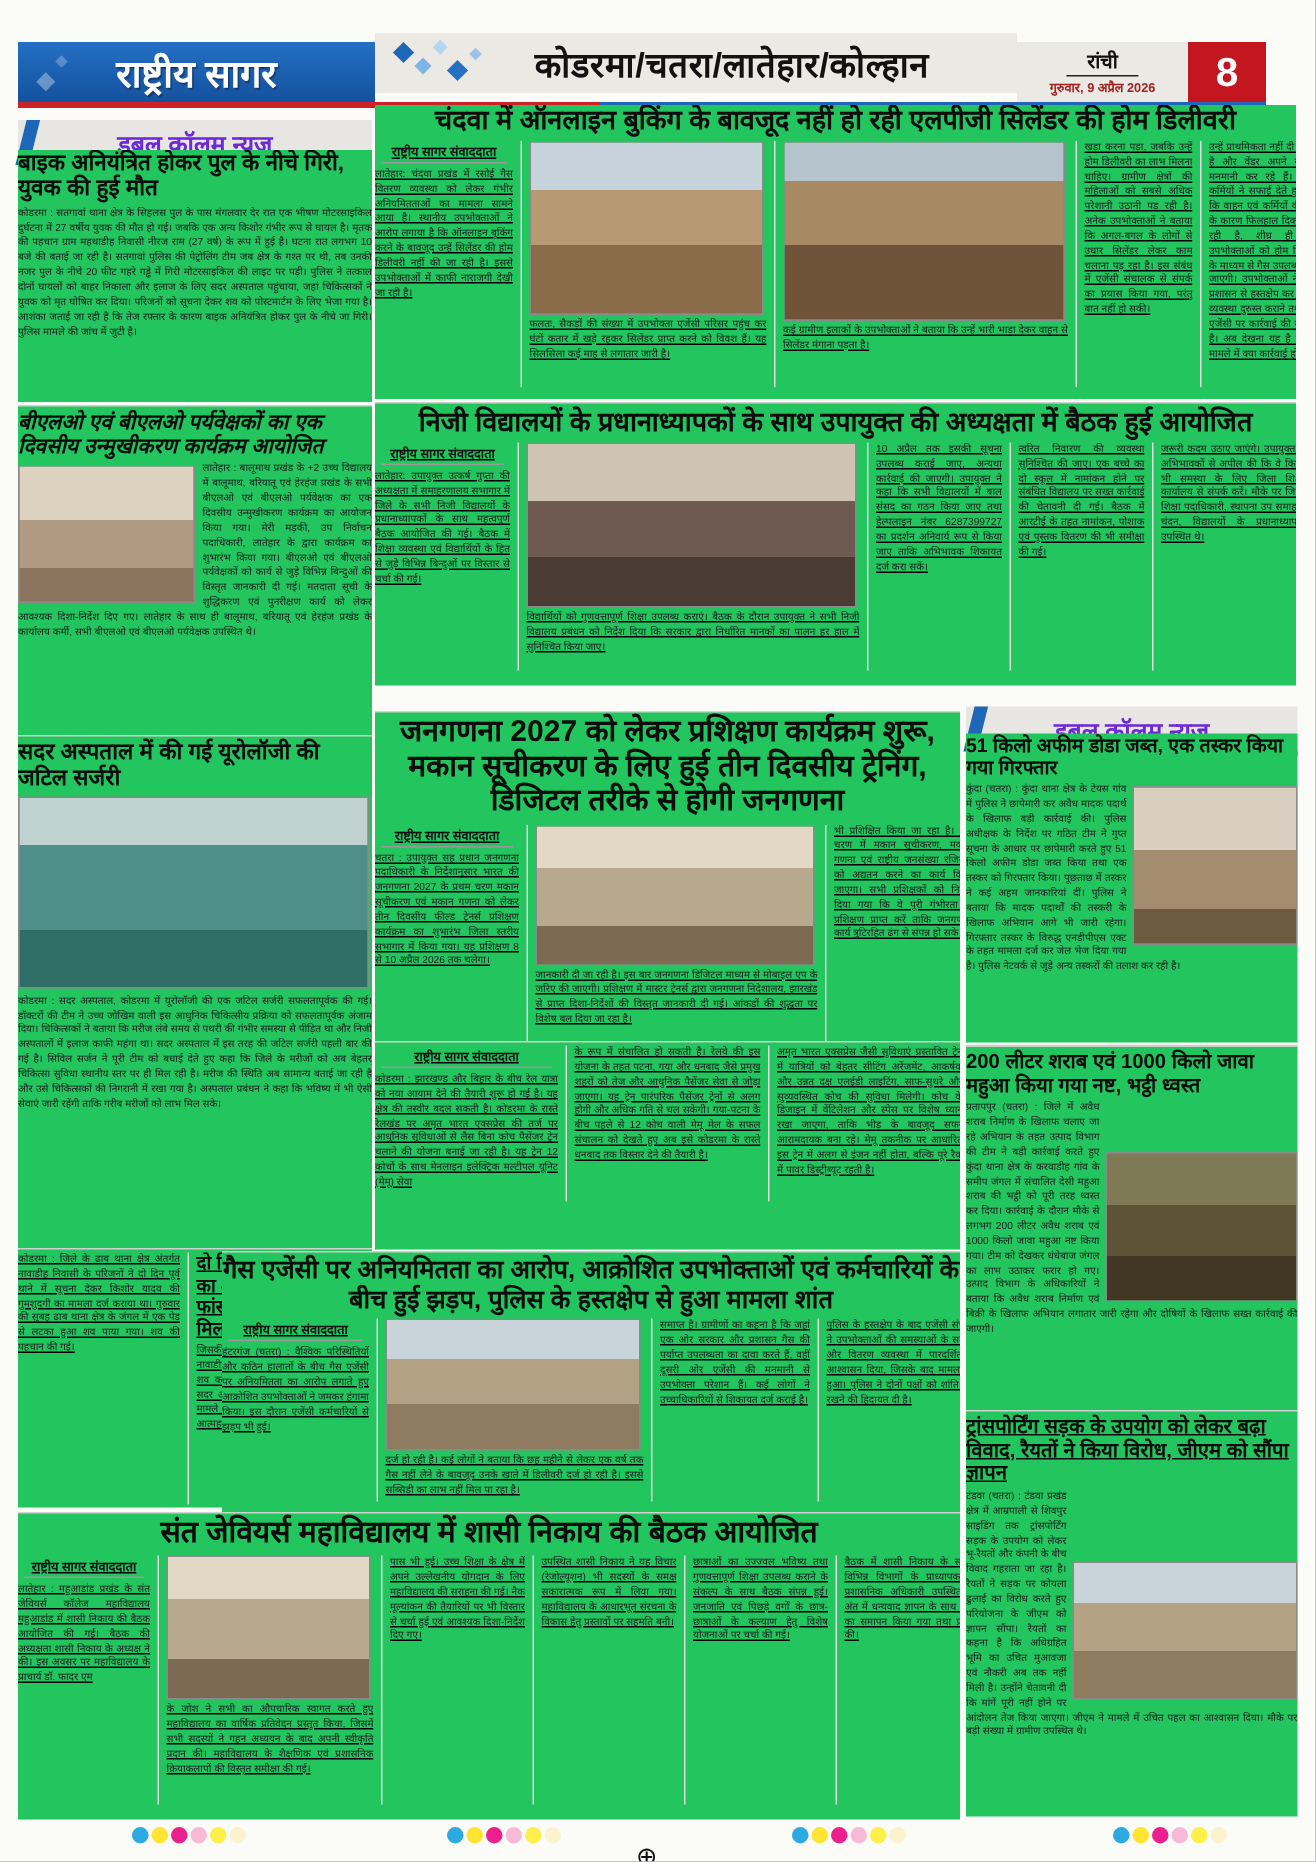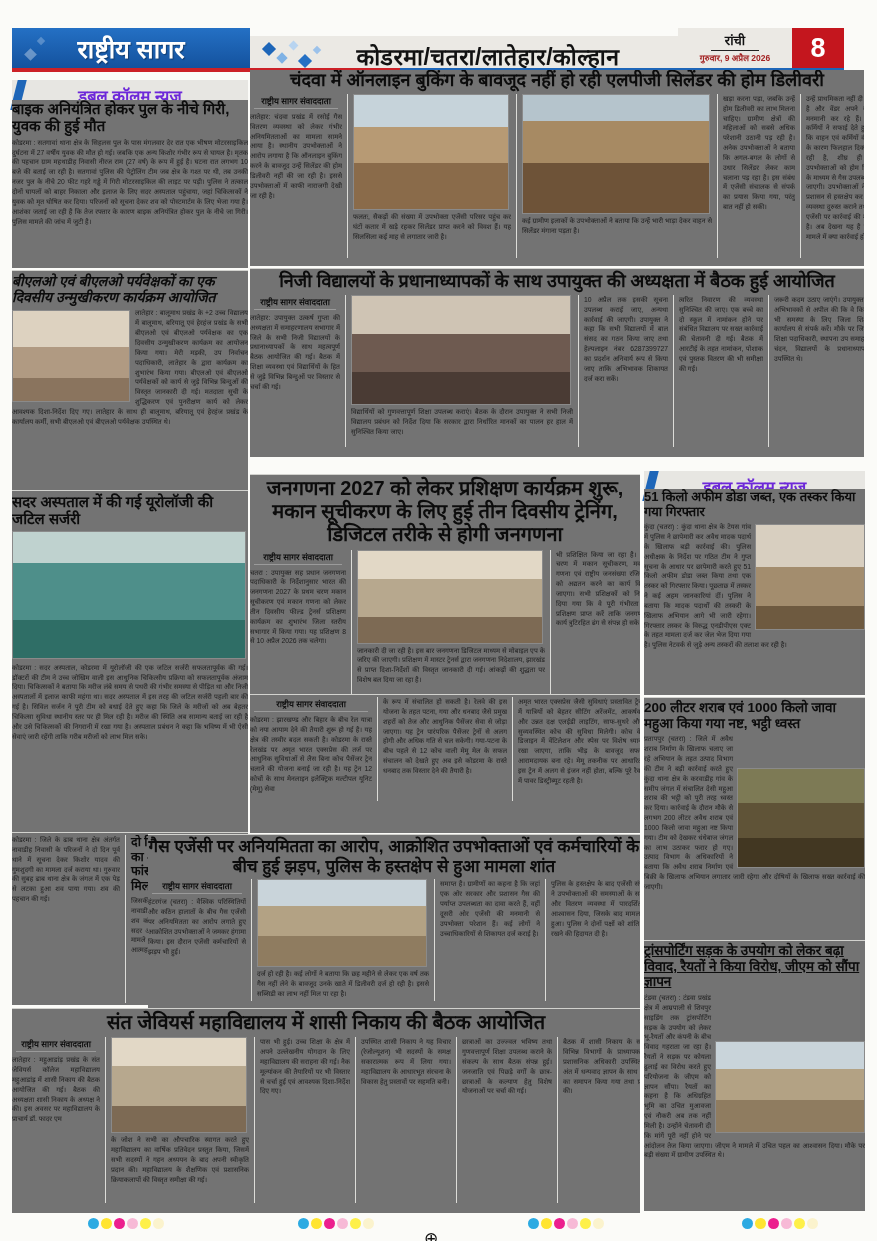--- a/index.html
+++ b/index.html
@@ -4,44 +4,44 @@
 <style>
   html,body{margin:0;padding:0;background:#9a9a9a;}
   .page{position:relative;width:877px;height:1241px;background:#fbfbf8;margin:0 auto;overflow:hidden;
         font-family:"Liberation Sans","DejaVu Sans",sans-serif;}
   .abs{position:absolute;margin-top:16px;}
 
   
   .mast-logo{left:12px;top:12px;width:238px;height:40px;background:linear-gradient(180deg,#2470c4,#14529e);
              display:flex;align-items:center;justify-content:center;color:#fff;font-weight:bold;font-size:25px;
              text-shadow:1px 1px 1px rgba(0,0,0,.35);}
-  .mast-mid{left:250px;top:20px;width:428px;height:40px;background:#ebe9e4;display:flex;align-items:center;justify-content:center;}
+  .mast-mid{left:250px;top:6px;width:428px;height:40px;background:#ebe9e4;display:flex;align-items:center;justify-content:center;}
   .mast-title{font-size:23px;font-weight:bold;color:#121212;letter-spacing:.5px;padding-left:48px;}
   .mast-date{left:678px;top:12px;width:114px;height:40px;background:#ebe9e4;text-align:center;padding-top:3px;box-sizing:border-box;}
   .mast-city{font-size:13px;font-weight:bold;color:#111;border-bottom:1.5px solid #222;display:inline-block;padding:0 14px 1px;}
   .mast-day{font-size:8.5px;font-weight:bold;color:#a32222;margin-top:1px;}
   .mast-page{left:792px;top:12px;width:52px;height:40px;background:#c4161e;color:#fff;font-size:27px;font-weight:bold;
              display:flex;align-items:center;justify-content:center;}
   .mast-web{left:400px;top:52px;width:444px;height:13px;background:#1e66b8;color:#fff;font-size:9px;font-weight:bold;
             line-height:13px;text-align:right;padding-right:38px;box-sizing:border-box;}
   .mast-redline{left:12px;top:52px;width:388px;height:4px;background:#cc2127;}
   .dmd{position:absolute;transform:rotate(45deg);}
 
   
   .sec{background:#e7e6e2;border-bottom:3px solid #cc2127;display:flex;align-items:center;justify-content:center;
        font-size:16.5px;font-weight:bold;color:#6d28d9;}
   .sec .bar{position:absolute;left:2px;top:0;width:9px;height:100%;background:#1e66b8;transform:skewX(-14deg);}
 
   
-  .art{position:absolute;overflow:hidden;background:#737373;}
+  .art{position:absolute;overflow:hidden;background:#22c55e;}
   .hl{font-weight:bold;color:#0c0c0c;line-height:1.16;margin:0 0 3px 0;}
   .body{font-size:6.8px;line-height:1.45;color:#1c1c1c;text-align:justify;}
   .byline{font-weight:bold;font-size:8.5px;text-align:center;padding:1px 0 2px;border-bottom:1px solid #9a9a9a;margin:0 4px 3px;color:#111;}
   .row{display:flex;gap:5px;align-items:stretch;}
-  .row>div{flex:0 0 auto;overflow:hidden;}
+  .row>div{flex:0 0 auto;overflow:hidden;text-decoration:underline;}
   .vr>div+div{border-left:1px solid #dcdcd8;padding-left:5px;}
   .photo{border:1px solid #8a8a8a;box-sizing:border-box;}
   .ph-crowd{background:linear-gradient(180deg,#c6d3da 0 28%,#b79a74 28% 60%,#8a6b4a 60% 100%);}
   .ph-queue{background:linear-gradient(180deg,#b5c4cc 0 22%,#a78a63 22% 58%,#6e5338 58% 100%);}
   .ph-meeting{background:linear-gradient(180deg,#cfc4b4 0 35%,#6e5a50 35% 70%,#4a3b34 70% 100%);}
   .ph-training{background:linear-gradient(180deg,#ddd2c0 0 40%,#b09a82 40% 75%,#8a745e 75% 100%);}
   .ph-surgery{background:linear-gradient(180deg,#bfd2cf 0 25%,#4e8f8a 25% 70%,#2f6e66 70% 100%);}
   .ph-class{background:linear-gradient(180deg,#e2d8c6 0 30%,#b7a88e 30% 72%,#7d6a54 72% 100%);}
   .ph-jungle{background:linear-gradient(180deg,#7d7a55 0 35%,#5f5337 35% 70%,#423722 70% 100%);}
   .ph-road{background:linear-gradient(180deg,#c9d4da 0 30%,#b3a284 30% 65%,#8f7c60 65% 100%);}

